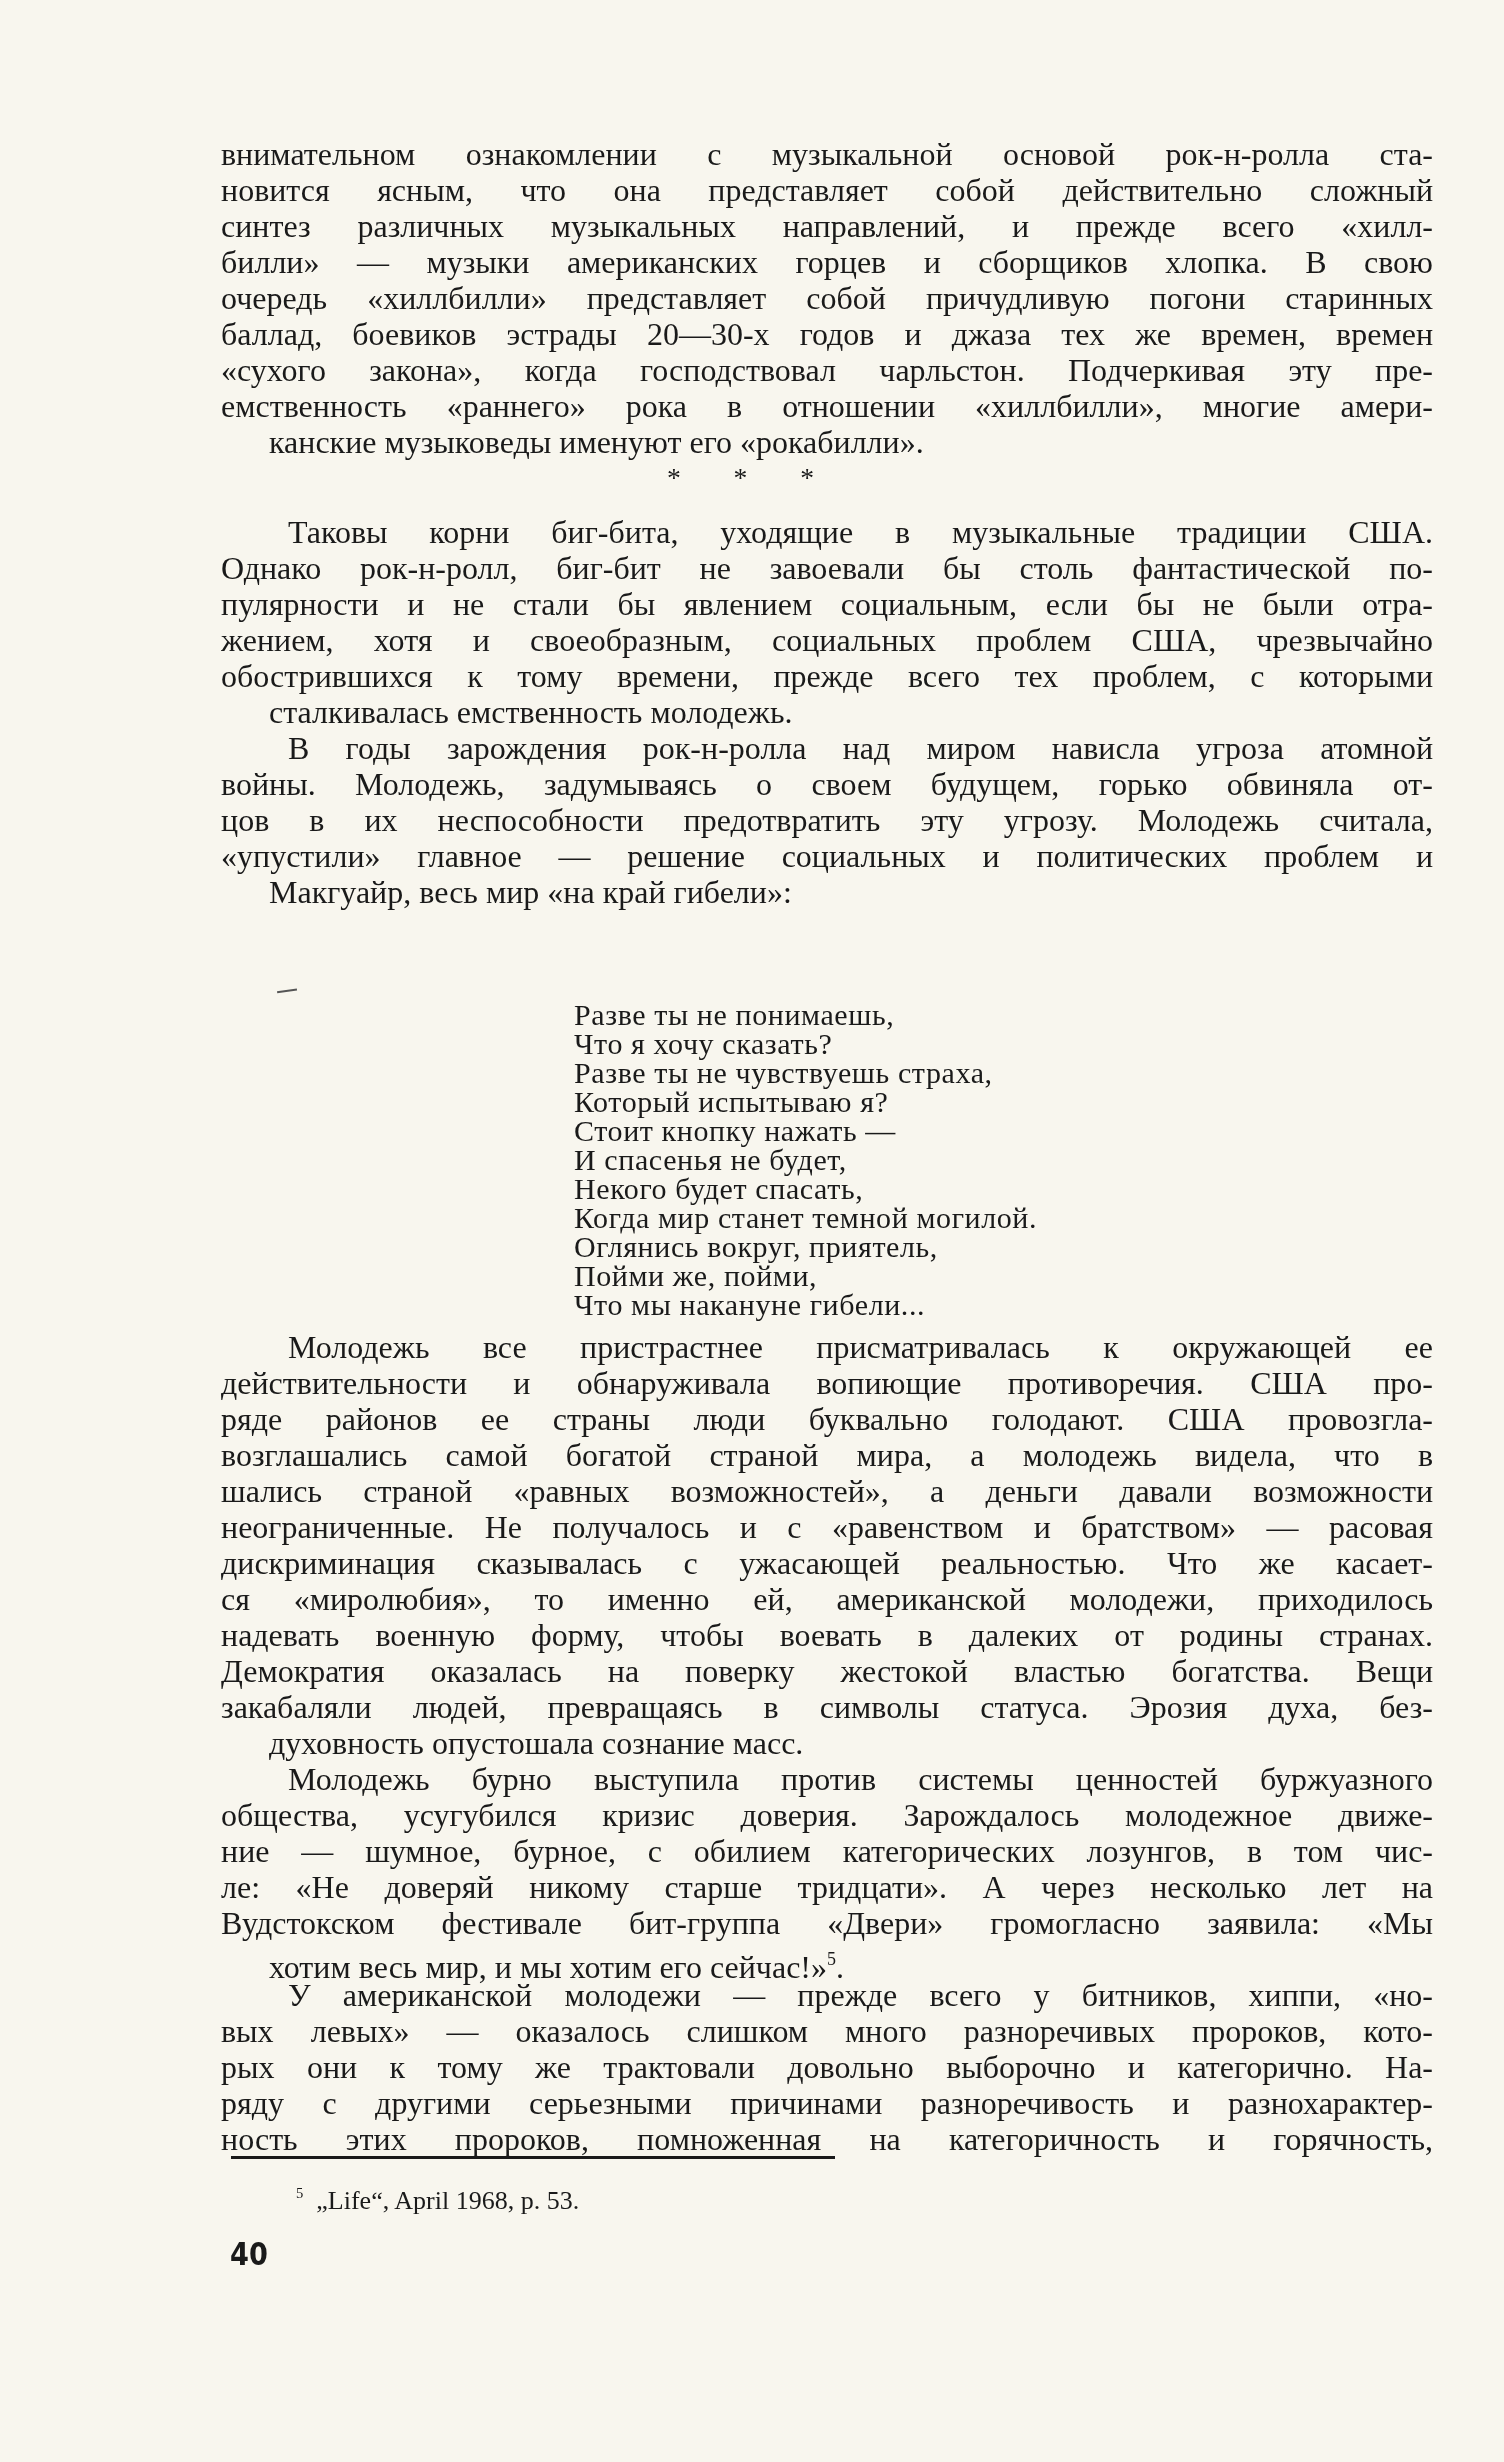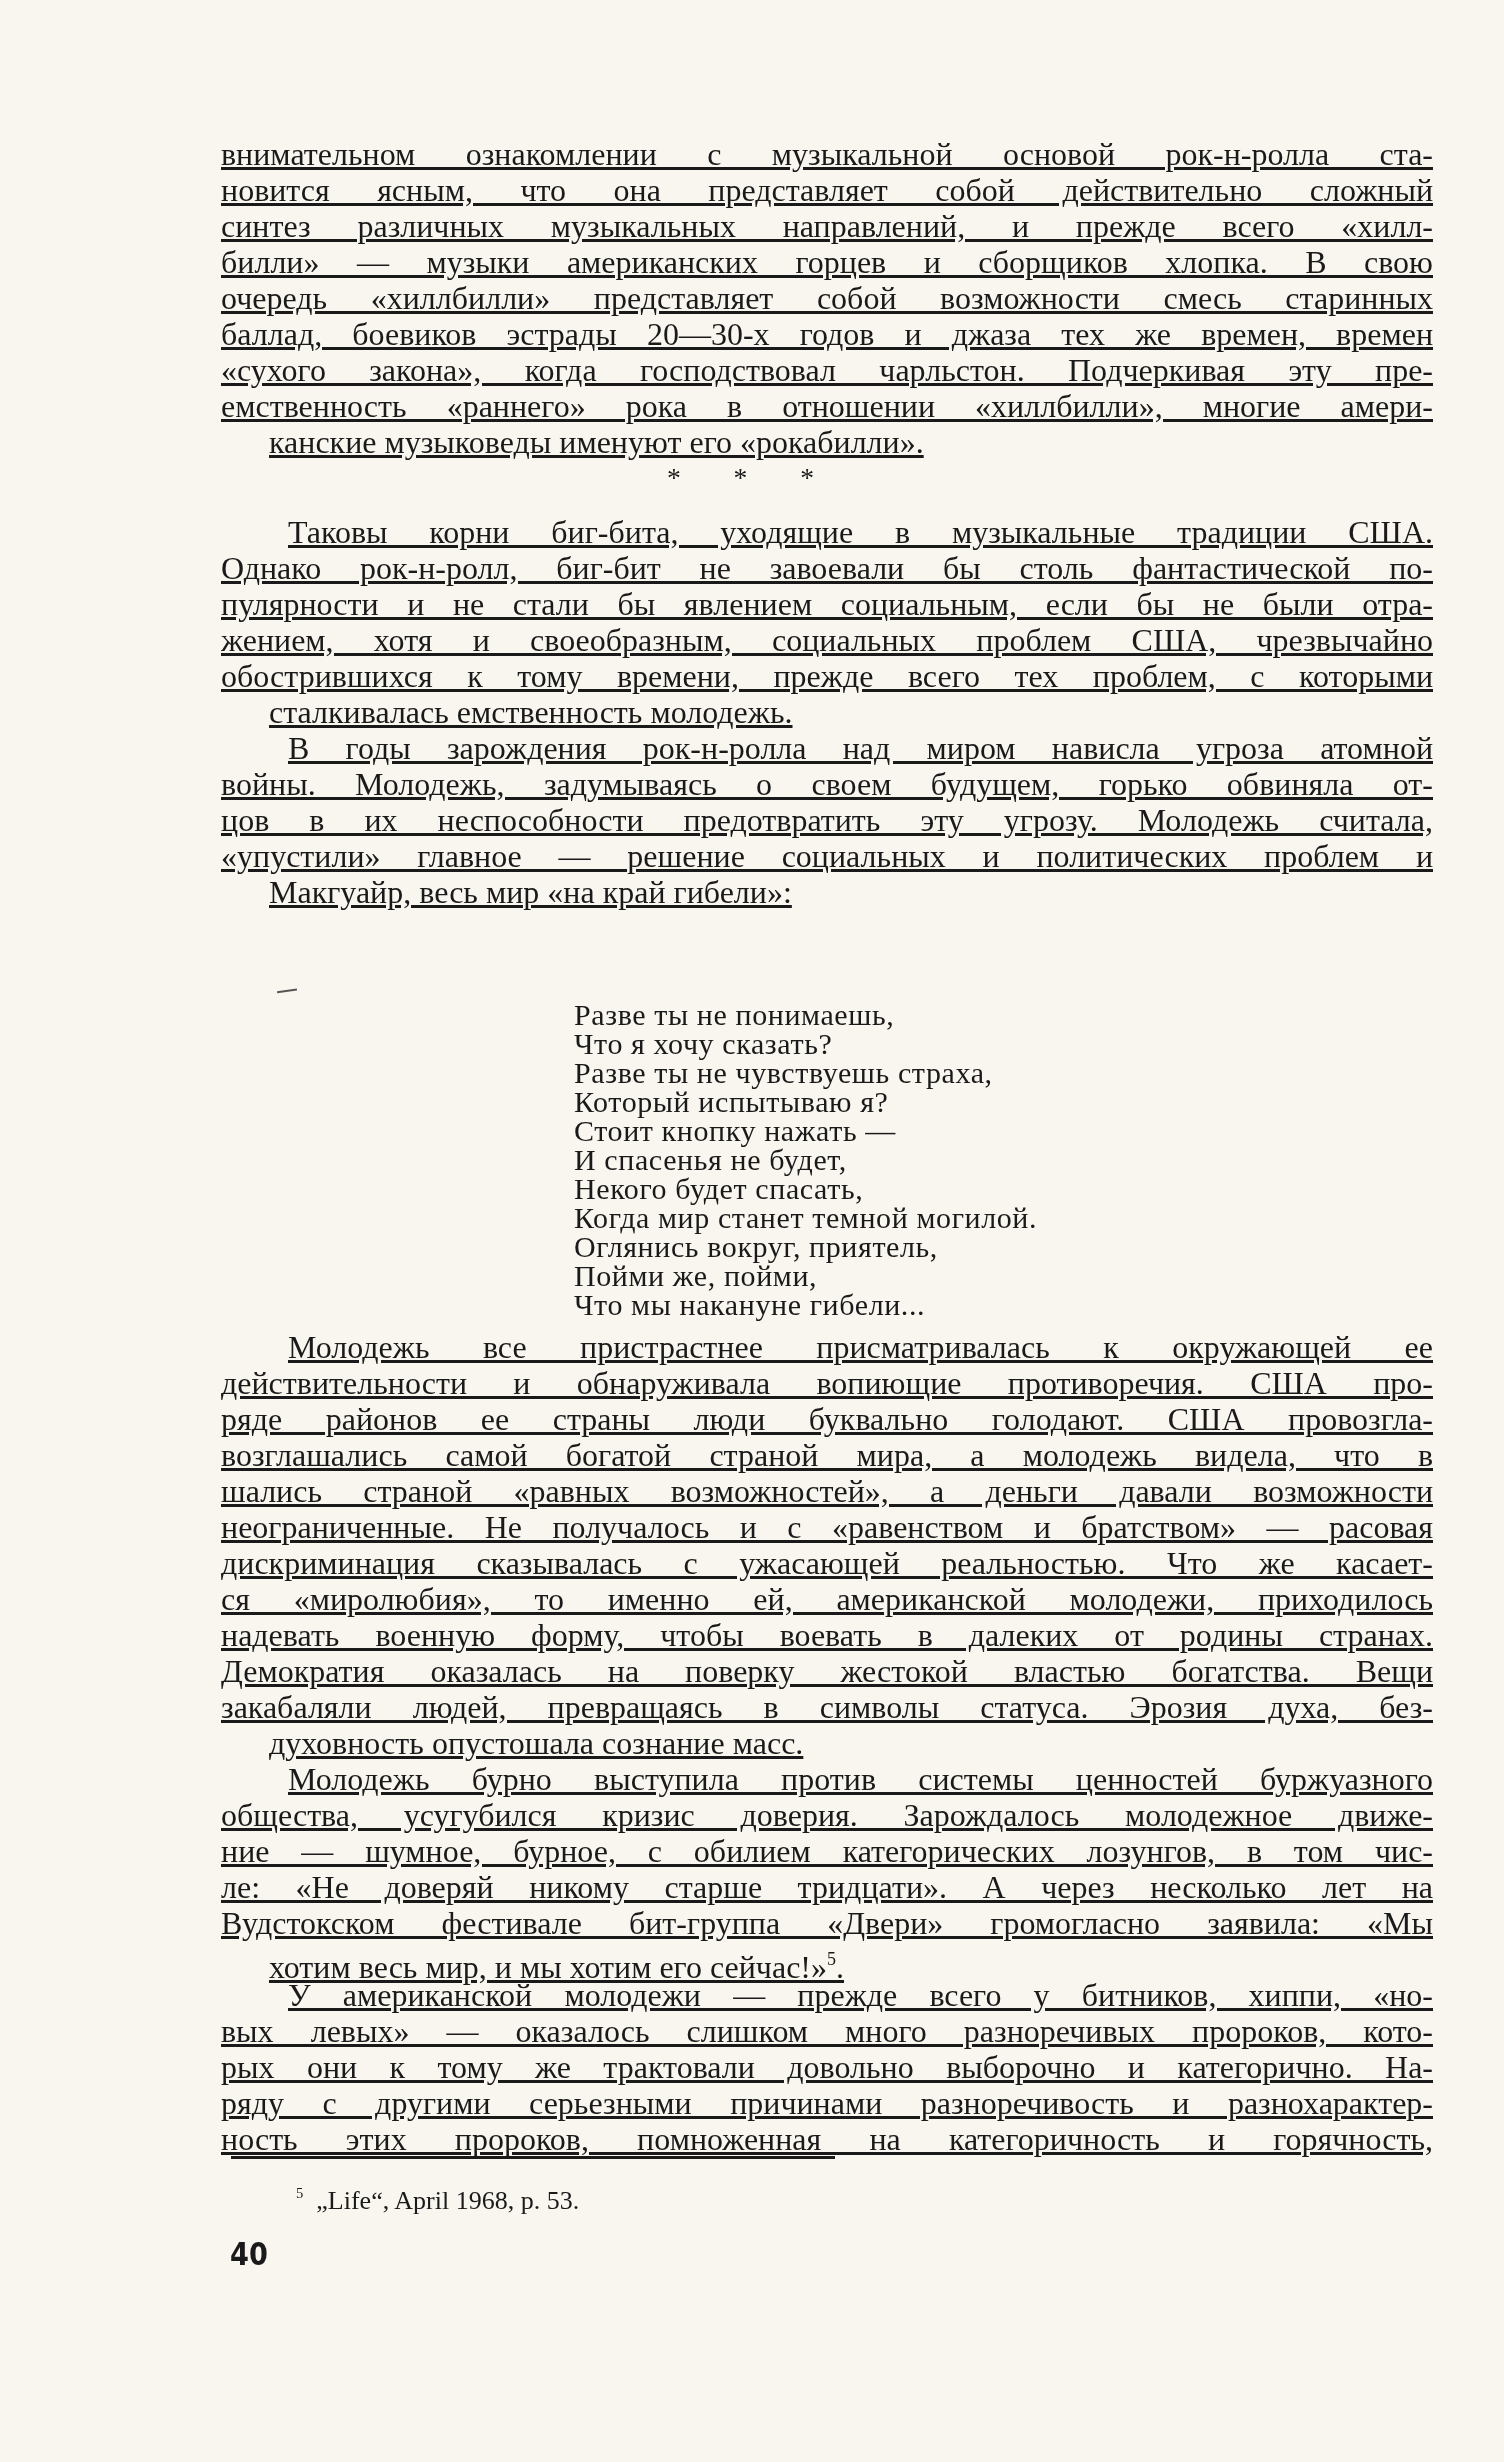--- a/index.html
+++ b/index.html
@@ -23,21 +23,21 @@
     line-height: 36px;
     height: 36px;
     white-space: nowrap;
     text-align: justify;
     text-align-last: justify;
     transform-origin: left top;
   }
   .line.last { text-align-last: left; }
   .line.indent { padding-left: 67px; }
   .line.indent { width: calc(100% - 67px); }
-  .jl { display: block; width: 100%; text-align: justify; text-align-last: justify; white-space: normal; overflow: hidden; text-decoration: underline; }
+  .jl { display: block; width: 100%; text-align: justify; text-align-last: justify; white-space: normal; overflow: hidden; }
   .line.last .jl { text-align-last: left; margin-left: 48px; }
   #sec1 { top: 136px; }
   .stars {
     position: absolute; top: 462px; left: 0; width: 1504px;
     text-align: center; font-size: 27.6px; letter-spacing: 23px;
   }
   #sec2 { top: 514px; }
   .poem {
     position: absolute; left: 574px; top: 1000px;
     font-size: 30px; line-height: 29px;
@@ -78,21 +78,21 @@
     <span class="line">
         <span class="jl">новится ясным, что она представляет собой действительно сложный</span>
       </span>
     <span class="line">
         <span class="jl">синтез различных музыкальных направлений, и прежде всего «хилл-</span>
       </span>
     <span class="line">
         <span class="jl">билли» — музыки американских горцев и сборщиков хлопка. В свою</span>
       </span>
     <span class="line">
-        <span class="jl">очередь «хиллбилли» представляет собой возможности смесь старинных</span>
+        <span class="jl">очередь «хиллбилли» представляет собой причудливую погони старинных</span>
       </span>
     <span class="line">
         <span class="jl">баллад, боевиков эстрады 20—30-х годов и джаза тех же времен, времен</span>
       </span>
     <span class="line">
         <span class="jl">«сухого закона», когда господствовал чарльстон. Подчеркивая эту пре-</span>
       </span>
     <span class="line">
         <span class="jl">емственность «раннего» рока в отношении «хиллбилли», многие амери-</span>
       </span>

